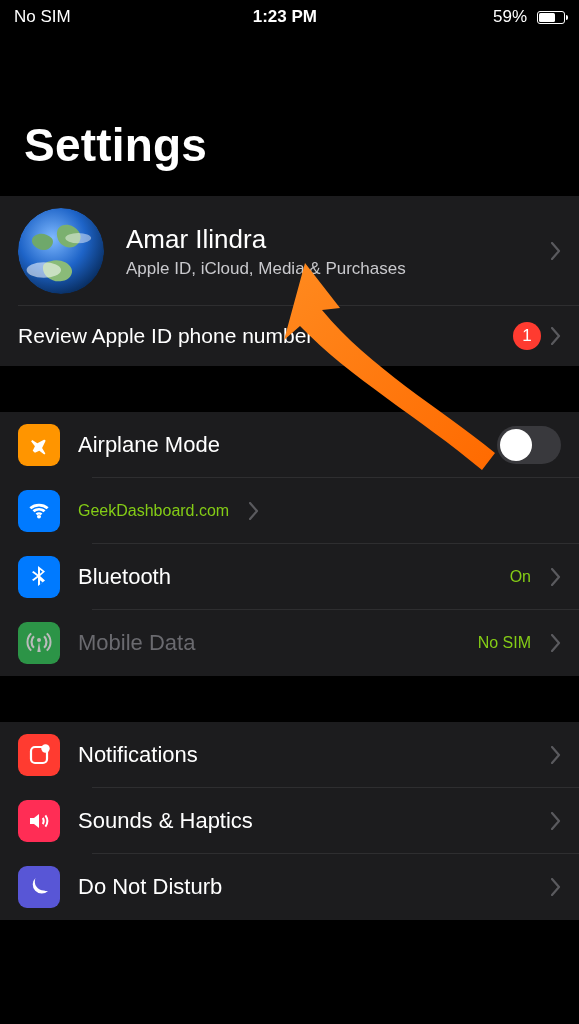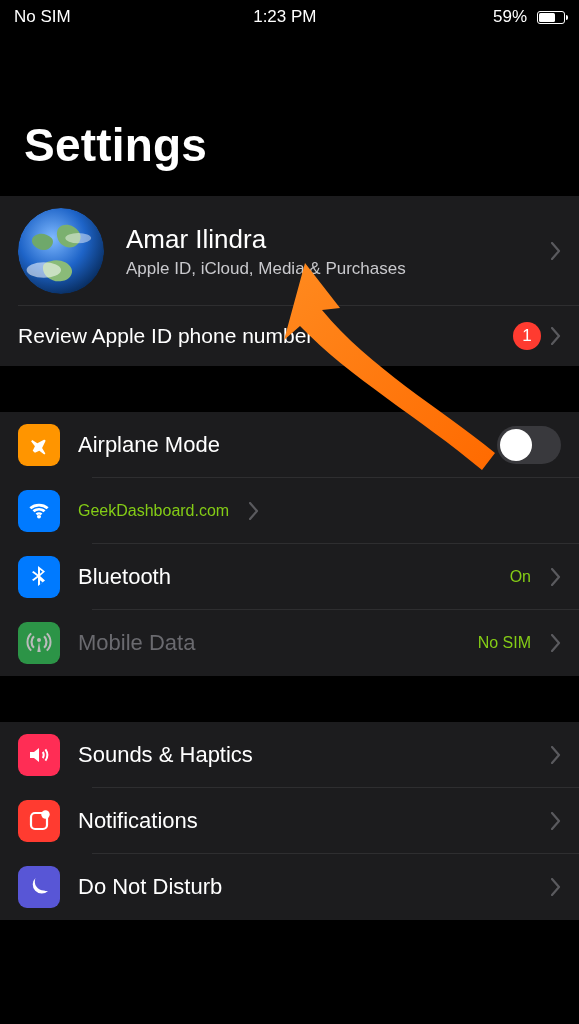--- a/index.html
+++ b/index.html
@@ -2,21 +2,21 @@
 <html><head>
 <meta charset="utf-8">
 <style>
   * { box-sizing: border-box; margin: 0; padding: 0; }
   html, body { width: 579px; height: 1024px; background: #000; overflow: hidden; }
   body { font-family: -apple-system, "Helvetica Neue", Arial, sans-serif; color: #fff; position: relative; }
 
   
   .status-bar { display: flex; justify-content: space-between; align-items: center; height: 30px; padding: 4px 14px 0 14px; font-size: 17px; }
   .status-left, .status-right { display: flex; align-items: center; gap: 6px; }
-  .status-center { font-weight: 400; text-align: center; }
+  .status-center { font-weight: 700; text-align: center; }
   .battery { display: inline-flex; align-items: center; }
   .battery-shell { width: 28px; height: 13px; border: 1.5px solid #fff; border-radius: 3px; position: relative; margin-left: 4px; }
   .battery-shell::after { content: ""; position: absolute; right: -4px; top: 3px; width: 2.5px; height: 5px; background: #fff; border-radius: 0 2px 2px 0; }
   .battery-fill { position: absolute; left: 1px; top: 1px; bottom: 1px; width: 60%; background: #fff; border-radius: 1.5px; }
 
   .page-title { font-size: 46px; font-weight: 700; padding: 88px 24px 24px 24px; letter-spacing: 0.2px; }
 
   
   .section { background: #1c1c1e; }
   .section + .section { margin-top: 46px; }
@@ -189,42 +189,42 @@
       <svg viewBox="0 0 10 18">
           <path d="M1 1l7 8-7 8" stroke="#5a5a5e" stroke-width="2.2" fill="none" stroke-linecap="round" stroke-linejoin="round"></path>
         </svg>
     </span>
   </div>
 </div>
 
 <div class="section">
 
   <div class="row">
-    <span class="icon-tile ic-pink">
-      <svg viewBox="0 0 26 26">
-          <path d="M4 10h4l5-4v14l-5-4H4v-6zm12 0.5a5 5 0 0 1 0 5l1.6 1.2a7 7 0 0 0 0-7.4L16 10.5zm2.6-2.6a9 9 0 0 1 0 10.2l1.6 1.2a11 11 0 0 0 0-12.6l-1.6 1.2z" fill="#fff"></path>
-        </svg>
-    </span>
-    <span class="label">Sounds &amp; Haptics</span>
-    <span class="chevron">
-      <svg viewBox="0 0 10 18">
-          <path d="M1 1l7 8-7 8" stroke="#5a5a5e" stroke-width="2.2" fill="none" stroke-linecap="round" stroke-linejoin="round"></path>
-        </svg>
-    </span>
-    <div class="sep"></div>
-  </div>
-
-  <div class="row">
     <span class="icon-tile ic-red">
       <svg viewBox="0 0 26 26">
           <rect x="5" y="5" width="16" height="16" rx="4" fill="none" stroke="#fff" stroke-width="2.2"></rect>
           <circle cx="19.5" cy="6.5" r="4.2" fill="#fff"></circle>
         </svg>
     </span>
     <span class="label">Notifications</span>
+    <span class="chevron">
+      <svg viewBox="0 0 10 18">
+          <path d="M1 1l7 8-7 8" stroke="#5a5a5e" stroke-width="2.2" fill="none" stroke-linecap="round" stroke-linejoin="round"></path>
+        </svg>
+    </span>
+    <div class="sep"></div>
+  </div>
+
+  <div class="row">
+    <span class="icon-tile ic-pink">
+      <svg viewBox="0 0 26 26">
+          <path d="M4 10h4l5-4v14l-5-4H4v-6zm12 0.5a5 5 0 0 1 0 5l1.6 1.2a7 7 0 0 0 0-7.4L16 10.5zm2.6-2.6a9 9 0 0 1 0 10.2l1.6 1.2a11 11 0 0 0 0-12.6l-1.6 1.2z" fill="#fff"></path>
+        </svg>
+    </span>
+    <span class="label">Sounds &amp; Haptics</span>
     <span class="chevron">
       <svg viewBox="0 0 10 18">
           <path d="M1 1l7 8-7 8" stroke="#5a5a5e" stroke-width="2.2" fill="none" stroke-linecap="round" stroke-linejoin="round"></path>
         </svg>
     </span>
     <div class="sep"></div>
   </div>
 
   <div class="row">
     <span class="icon-tile ic-indigo">

